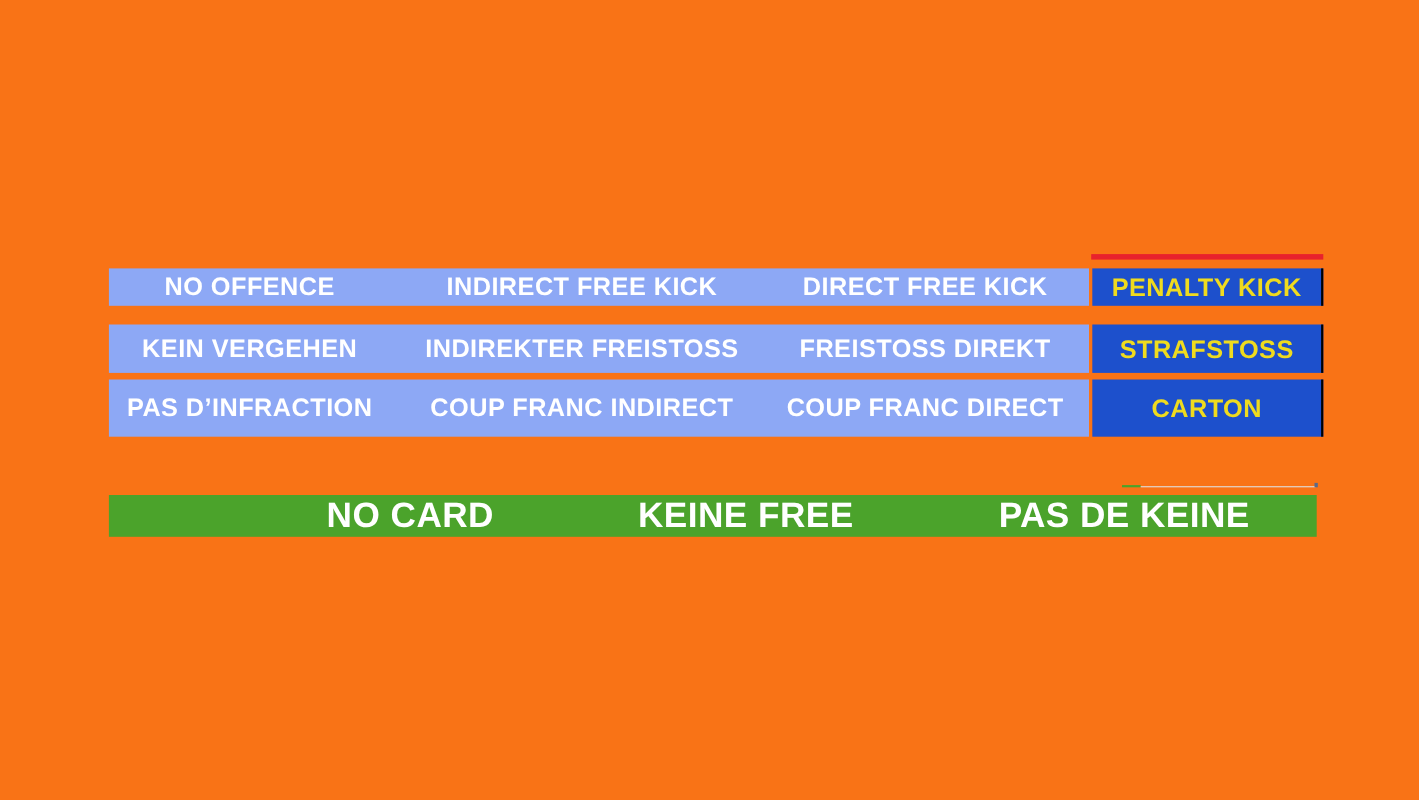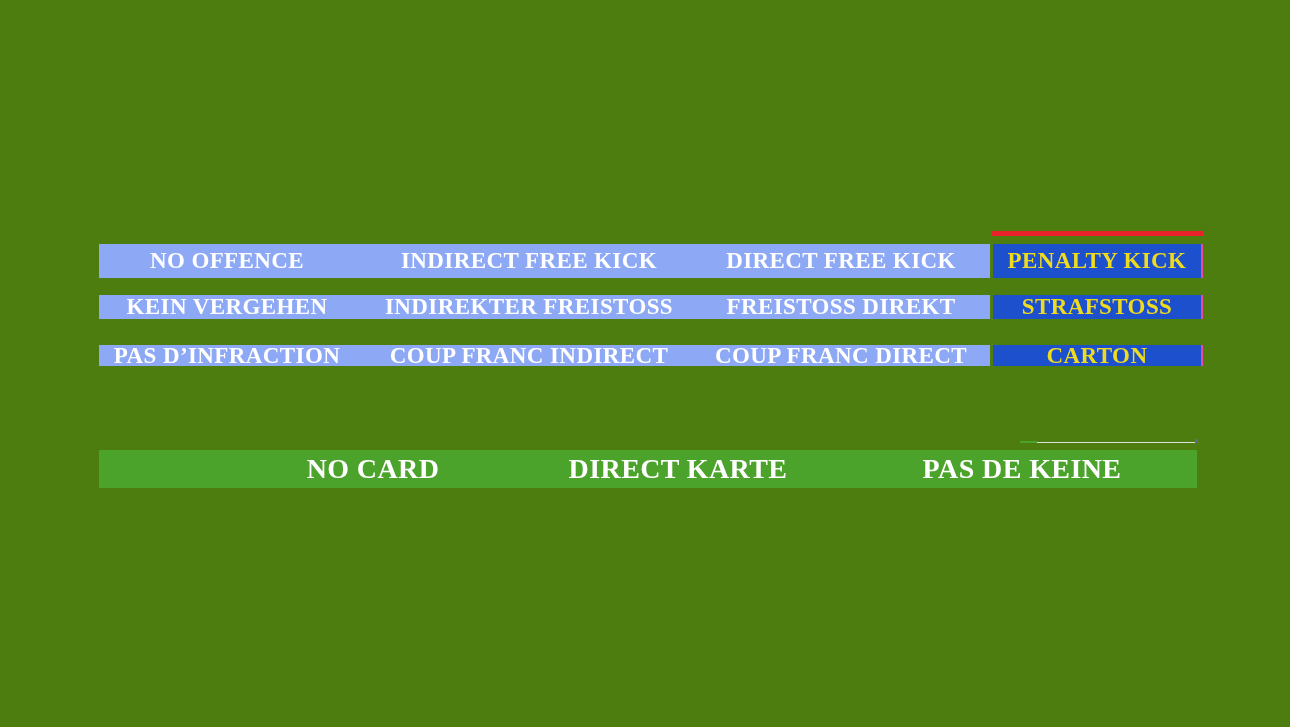--- a/index.html
+++ b/index.html
@@ -8,54 +8,53 @@
     background: #ffffff;
     width: 1290px;
     height: 727px;
     overflow: hidden;
     font-family: "Liberation Sans", sans-serif;
   }
   .stage {
     position: relative;
     width: 1290px;
     height: 727px;
-    background: #4d7c0f;
-    font-family: Liberation Serif, serif;
+    background: #f97316;
   }
   .bar {
     position: absolute;
     left: 99px;
     display: block;
   }
   .light-bar {
     width: 891px;
     background: var(--light-blue, #8DA8F5);
   }
   .row1 { top: 244px; height: 34px; }
-  .row2 { top: 295px; height: 24px; }
-  .row3 { top: 345px; height: 21px; }
+  .row2 { top: 295px; height: 44px; }
+  .row3 { top: 345px; height: 52px; }
   .cell-label {
     position: absolute;
     top: 50%;
     transform: translate(-50%, -50%);
     white-space: nowrap;
     color: #ffffff;
     font-weight: bold;
     font-size: 23px;
     letter-spacing: 0.4px;
   }
   .pos-c1 { left: 128px; }
   .pos-c2 { left: 430px; text-align: center; }
   .pos-c3 { left: 742px; }
   .dark-cell {
     position: absolute;
     left: 993px;
     width: 208px;
     background: var(--dark-blue, #1D50CC);
-    border-right: 2px solid #ec4899;
+    border-right: 2px solid #000000;
     display: flex;
     align-items: center;
     justify-content: center;
   }
   .dark-cell .penalty-label {
     color: var(--yellow, #EFDB1E);
     font-weight: bold;
     font-size: 23px;
     letter-spacing: 0.4px;
     white-space: nowrap;
@@ -69,21 +68,21 @@
     background: var(--red, #E8222C);
   }
   .green-bar {
     position: absolute;
     left: 99px;
     top: 450px;
     width: 1098px;
     height: 38px;
     background: var(--green, #4BA32B);
   }
-  .green-bar .cell-label { font-size: 28px; }
+  .green-bar .cell-label { font-size: 32px; }
   .gpos-c1 { left: 274px; }
   .gpos-c2 { left: 579px; }
   .gpos-c3 { left: 923px; }
   .artifact-green-tick {
     position: absolute;
     left: 1020px;
     top: 441px;
     width: 17px;
     height: 2px;
     background: var(--green, #4BA32B);
@@ -138,17 +137,17 @@
   <div class="dark-cell row3">
     <span class="penalty-label">CARTON</span>
   </div>
 
   <div class="artifact-green-tick"></div>
   <div class="artifact-hairline"></div>
   <div class="artifact-end-dot"></div>
 
   <div class="green-bar">
     <span class="cell-label gpos-c1">NO CARD</span>
-    <span class="cell-label gpos-c2">DIRECT KARTE</span>
+    <span class="cell-label gpos-c2">KEINE FREE</span>
     <span class="cell-label gpos-c3">PAS DE KEINE</span>
   </div>
 
 </div>
 
 </body></html>

